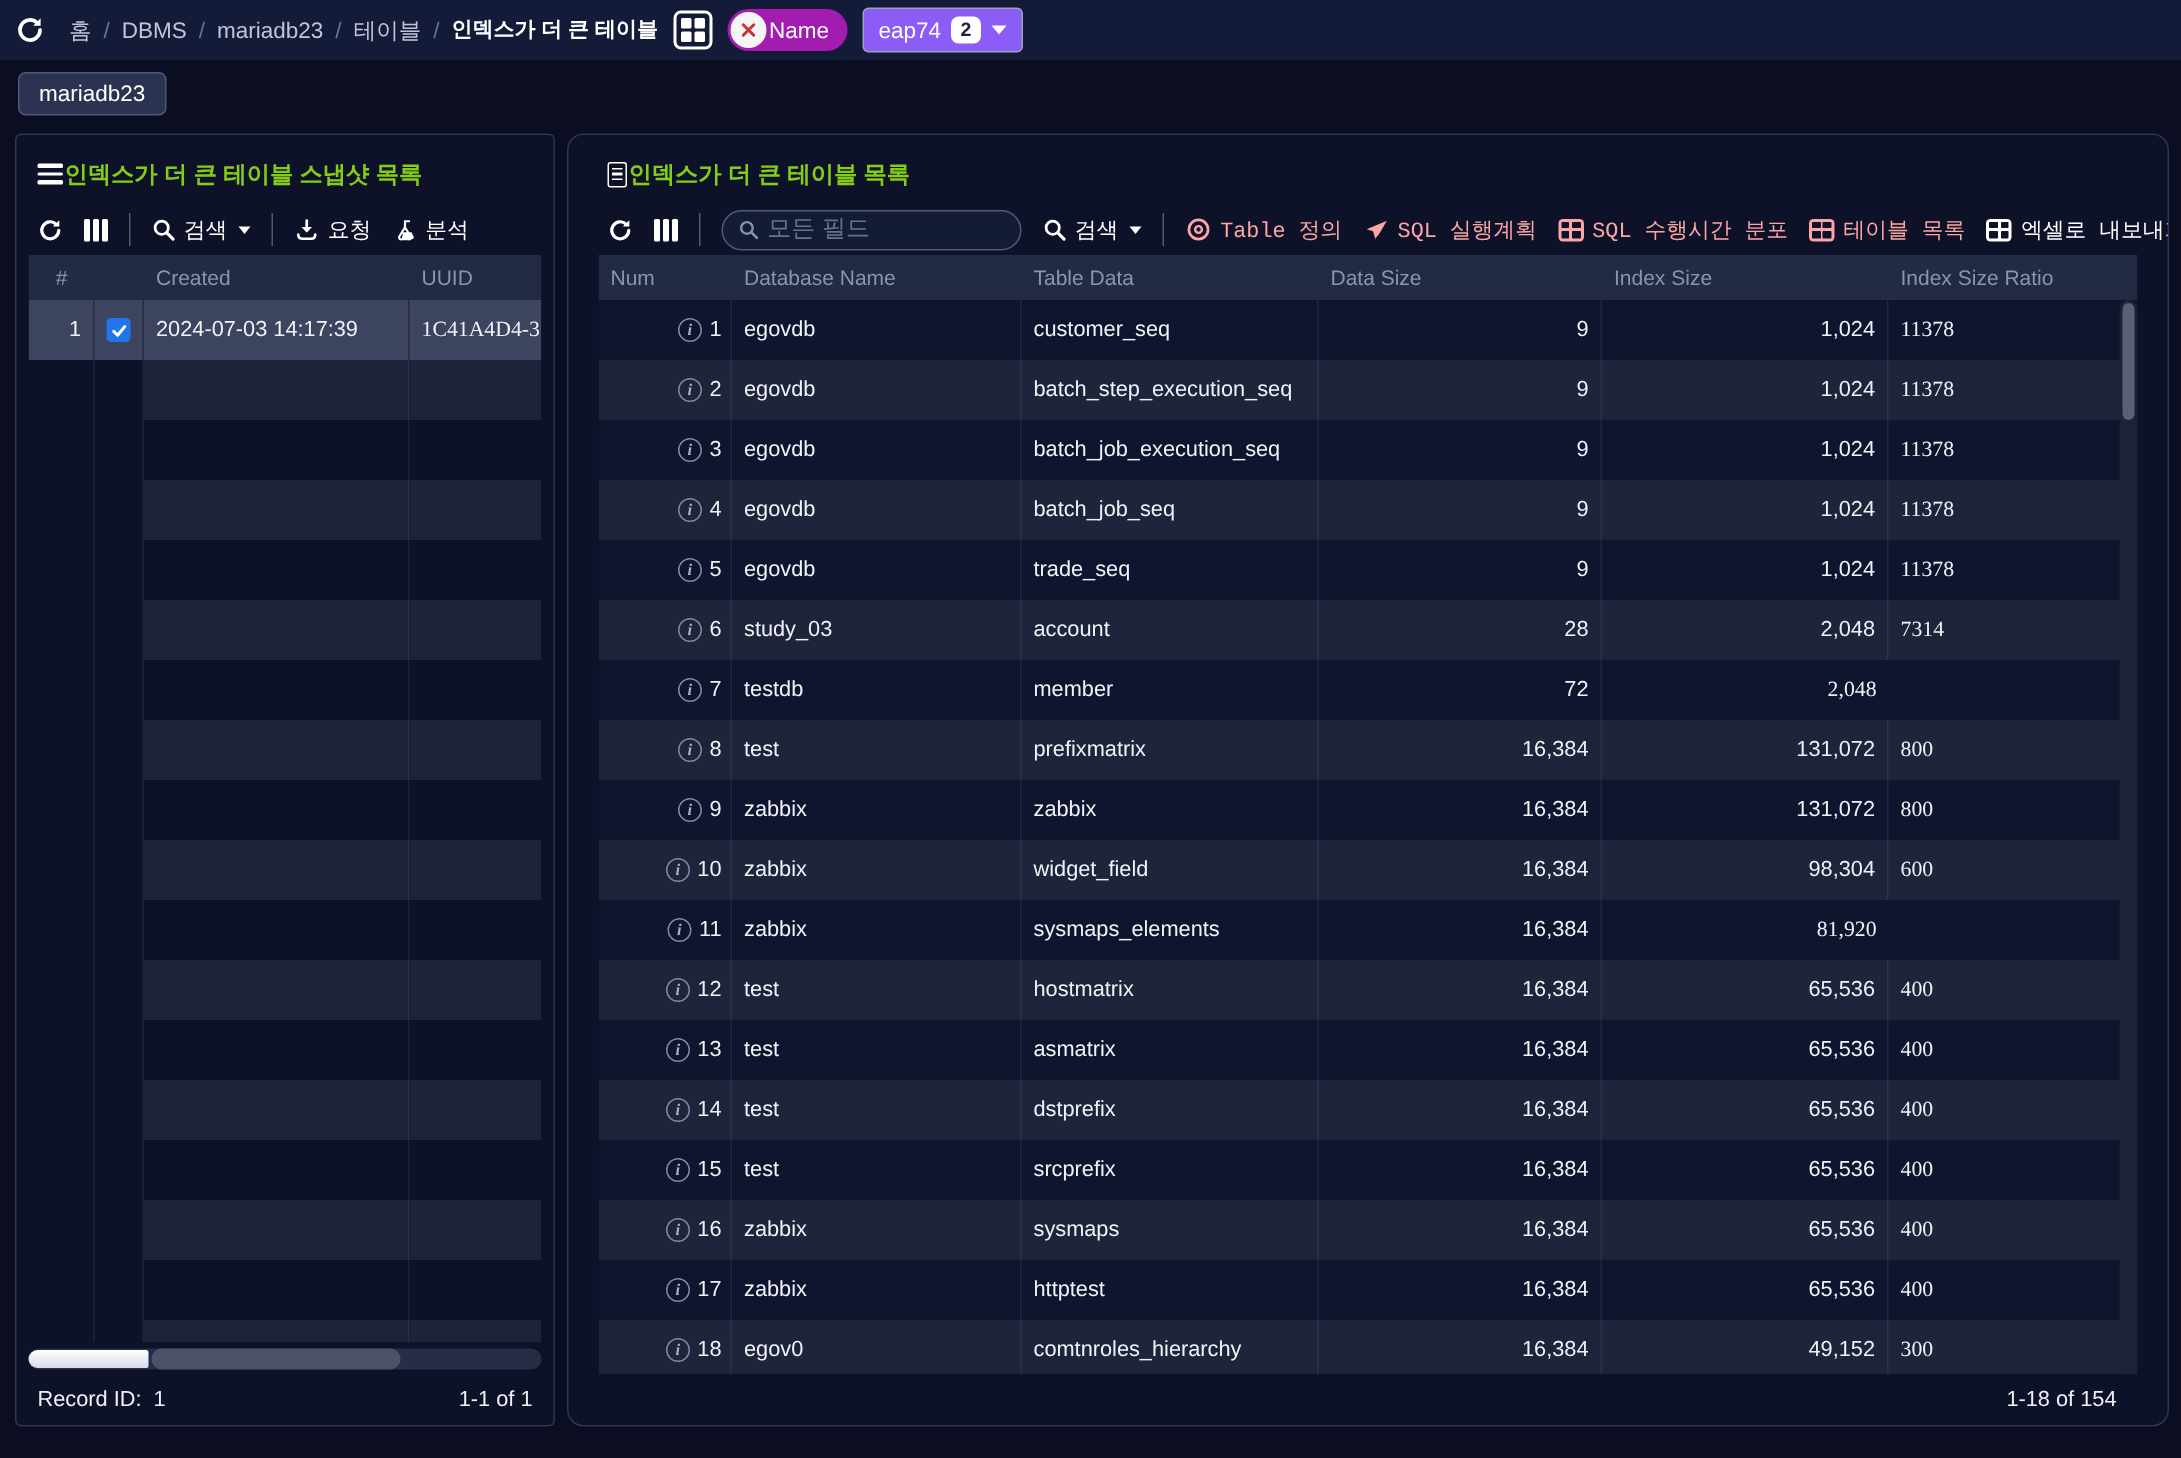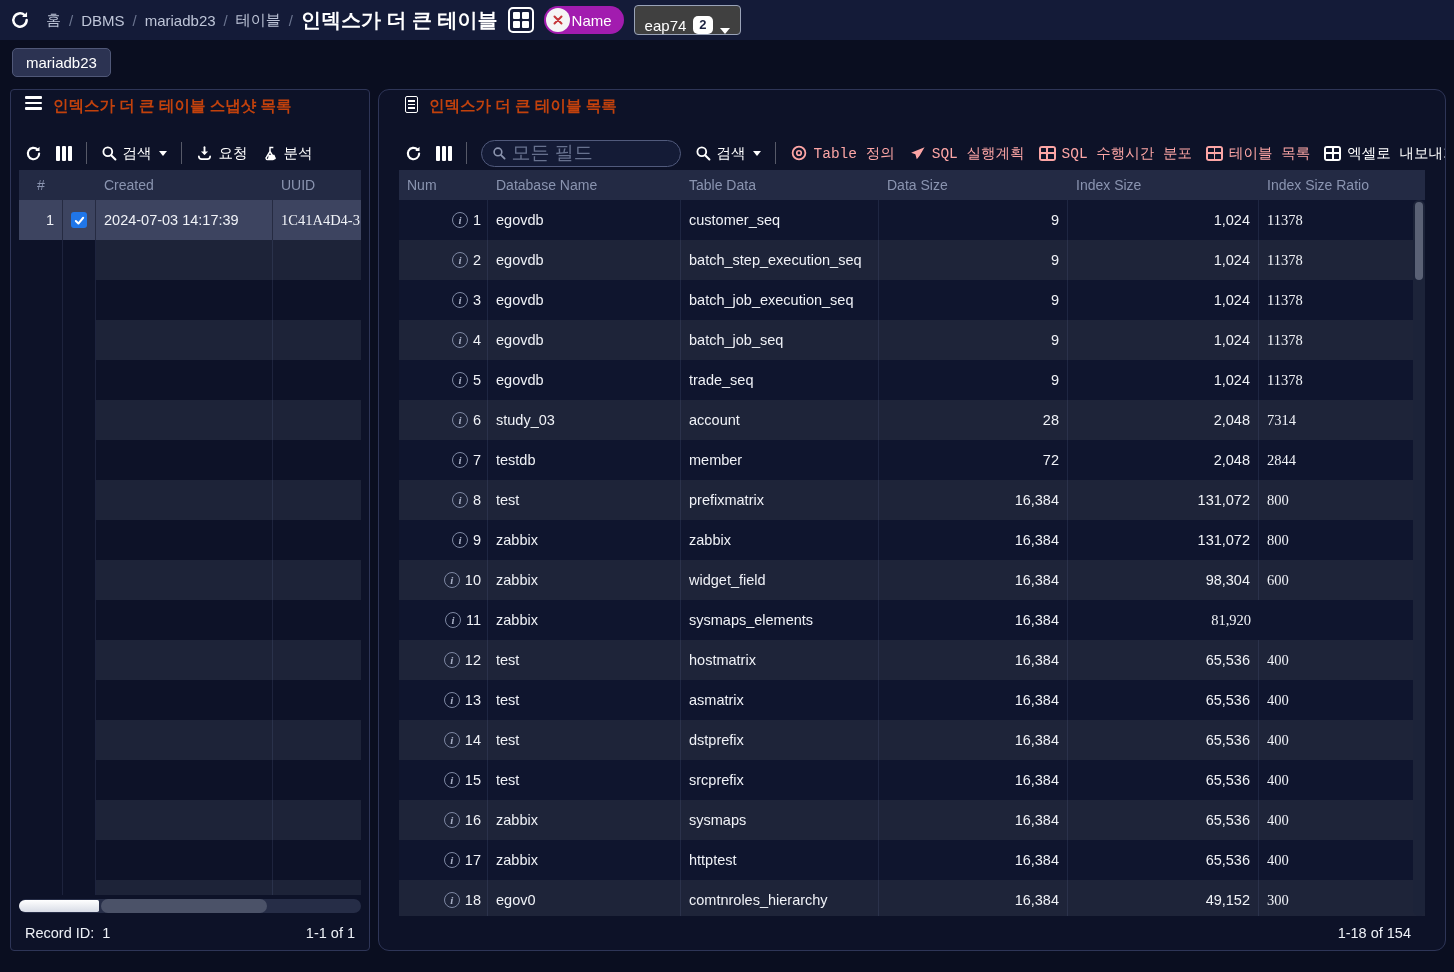--- a/index.html
+++ b/index.html
@@ -12,64 +12,64 @@
   }
   
   .topbar{
     height:40px; background:#141b38; display:flex; align-items:center;
     padding:0 10px; gap:10px;
   }
   .icon-btn{ background:none;border:none;cursor:pointer;display:flex;align-items:center;justify-content:center;color:#fff; }
   .breadcrumb{ display:flex; align-items:center; gap:8px; font-size:15px; margin-left:6px;}
   .crumb{ color:#bec5d8; cursor:pointer; }
   .crumb-sep{ color:#6b7590; }
-  .crumb.current{ color:#ffffff; font-weight:bold; font-size:20px; cursor:default;}
+  .crumb.current{ color:#ffffff; font-weight:bold; font-size:14px; cursor:default;}
   .grid-icon-lg{ width:26px;height:26px; border:2.5px solid #fff; border-radius:5px;
     display:grid; grid-template-columns:1fr 1fr; grid-template-rows:1fr 1fr; gap:2px; padding:3px; background:#141b38;}
   .grid-icon-lg span{ background:#fff; border-radius:1px;}
   .filter-chip{ display:flex; align-items:center; background:#a21caf; border-radius:14px;
     height:28px; padding:0 12px 0 2px; gap:2px; cursor:pointer;}
   .chip-x{ width:24px;height:24px;border-radius:50%;background:#f5f5f5;display:flex;align-items:center;justify-content:center;}
   .filter-chip .chip-label{ color:#fff; font-size:15px; }
-  .db-dropdown{ display:flex; align-items:flex-end; gap:7px; background:#404040;
+  .db-dropdown{ display:flex; align-items:center; gap:7px; background:#8b5cf6;
     border:1px solid #9aa3b8; border-radius:4px; height:30px; padding:0 10px; cursor:pointer;}
   .db-dropdown .dd-label{ color:#fff; font-size:15px; }
   .dd-badge{ background:#fff; color:#1b2240; font-weight:bold; font-size:13px;
     border-radius:5px; padding:1px 6px; line-height:16px;}
   .caret-down{ width:0;height:0;border-left:5px solid transparent;border-right:5px solid transparent;border-top:6px solid #fff; }
   
   .tabrow{ padding:8px 12px 4px 12px; }
   .db-tab{ display:inline-block; background:#2c3352; border:1px solid #505878; border-radius:5px;
     color:#fff; font-size:15px; padding:5px 13px; cursor:pointer;}
   
   .main{ display:flex; gap:8px; padding:8px 8px 10px 10px; height:880px; }
   .panel{ background:#0d1228; border:1px solid #2e3557; border-radius:4px; display:flex; flex-direction:column; overflow:hidden;}
   .panel-left{ width:360px; flex:none; padding:0 8px; }
   .panel-right{ flex:1; padding:0 20px;border-radius:11px; }
-  .panel-title{ display:flex; align-items:flex-start; gap:11px; height:46px; padding:6px 4px 0 6px;
-    font-size:15.5px; font-weight:bold; color:#c2410c; flex:none;}
+  .panel-title{ display:flex; align-items:center; gap:1px; height:46px; padding:6px 4px 0 6px;
+    font-size:15.5px; font-weight:bold; color:#84cc16; flex:none;}
   
   .hamburger{ display:flex; flex-direction:column; gap:3px; width:17px;}
   .hamburger span{ height:2.5px; background:#fff; border-radius:1px;}
   
   .doc-icon{ width:13px; height:17px; border:1.6px solid #fff; border-radius:2px; position:relative; display:flex; flex-direction:column; justify-content:center; gap:2px; padding:0 2px;}
   .doc-icon i{ display:block; height:1.5px; background:#fff;}
   
   .toolbar{ display:flex; align-items:center; height:34px; gap:14px; padding:0 4px 0 6px; flex:none; font-size:14.5px;}
   .tb-sep{ width:1px; height:22px; background:rgba(255,255,255,0.3); flex:none;}
   .tbtn{ background:none;border:none; color:#fff; display:flex; align-items:center; gap:6px;
     font-size:14.5px; cursor:pointer; font-family:Liberation Mono, monospace; white-space:nowrap;}
   .tbtn.disabled{ color:#fca5a5; cursor:default;}
   .tbtn .caret-sm{ width:0;height:0;border-left:4px solid transparent;border-right:4px solid transparent;border-top:5px solid #fff; margin-left:1px;}
   .cols-icon{ display:flex; gap:2.5px;}
   .cols-icon span{ width:3.5px; height:15px; background:currentColor; border-radius:1px;}
   .search-field{ display:flex; align-items:center; gap:6px; width:200px; height:27px;
     border:1px solid #515a7c; border-radius:14px; background:#141b36; padding:0 10px; flex:none;}
   .search-field input{ background:transparent; border:none; outline:none; color:#dfe3ee;
-    font-size:19px; width:100%; font-family:inherit;}
+    font-size:16px; width:100%; font-family:inherit;}
   .search-field input::placeholder{ color:#67718e; }
   .grid-icon-sm{ width:17px;height:15px; border-radius:3px; background:currentColor;
     display:grid; grid-template-columns:1fr 1fr; grid-template-rows:1fr 1fr; gap:1.5px; padding:2px;}
   .grid-icon-sm span{ background:#0d1228; border-radius:0.5px;}
   
   .table-region{ flex:1; overflow:hidden; position:relative; display:flex; flex-direction:column;}
   .thead{ display:grid; height:30px; background:#232a44; color:#8a94b0; font-size:14px;
     align-items:center; flex:none;}
   .thead > div{ padding:0 8px; overflow:hidden; white-space:nowrap;}
   .lgrid{ grid-template-columns:44px 33px 177px 1fr; }
@@ -514,21 +514,20 @@
 
   <div class="trow rgrid row-dark">
     <div class="cell-right" style="padding-right:6px;">
       <span class="info-icon">i</span>
       <span class="v-num">7</span>
     </div>
     <div class="v-db">testdb</div>
     <div class="v-table">member</div>
     <div class="v-data cell-right">72</div>
     <div class="v-index cell-right">2,048</div>
-    <div class="v-ratio">2844</div>
   </div>
 
   <div class="trow rgrid row-light">
     <div class="cell-right" style="padding-right:6px;">
       <span class="info-icon">i</span>
       <span class="v-num">8</span>
     </div>
     <div class="v-db">test</div>
     <div class="v-table">prefixmatrix</div>
     <div class="v-data cell-right">16,384</div>

